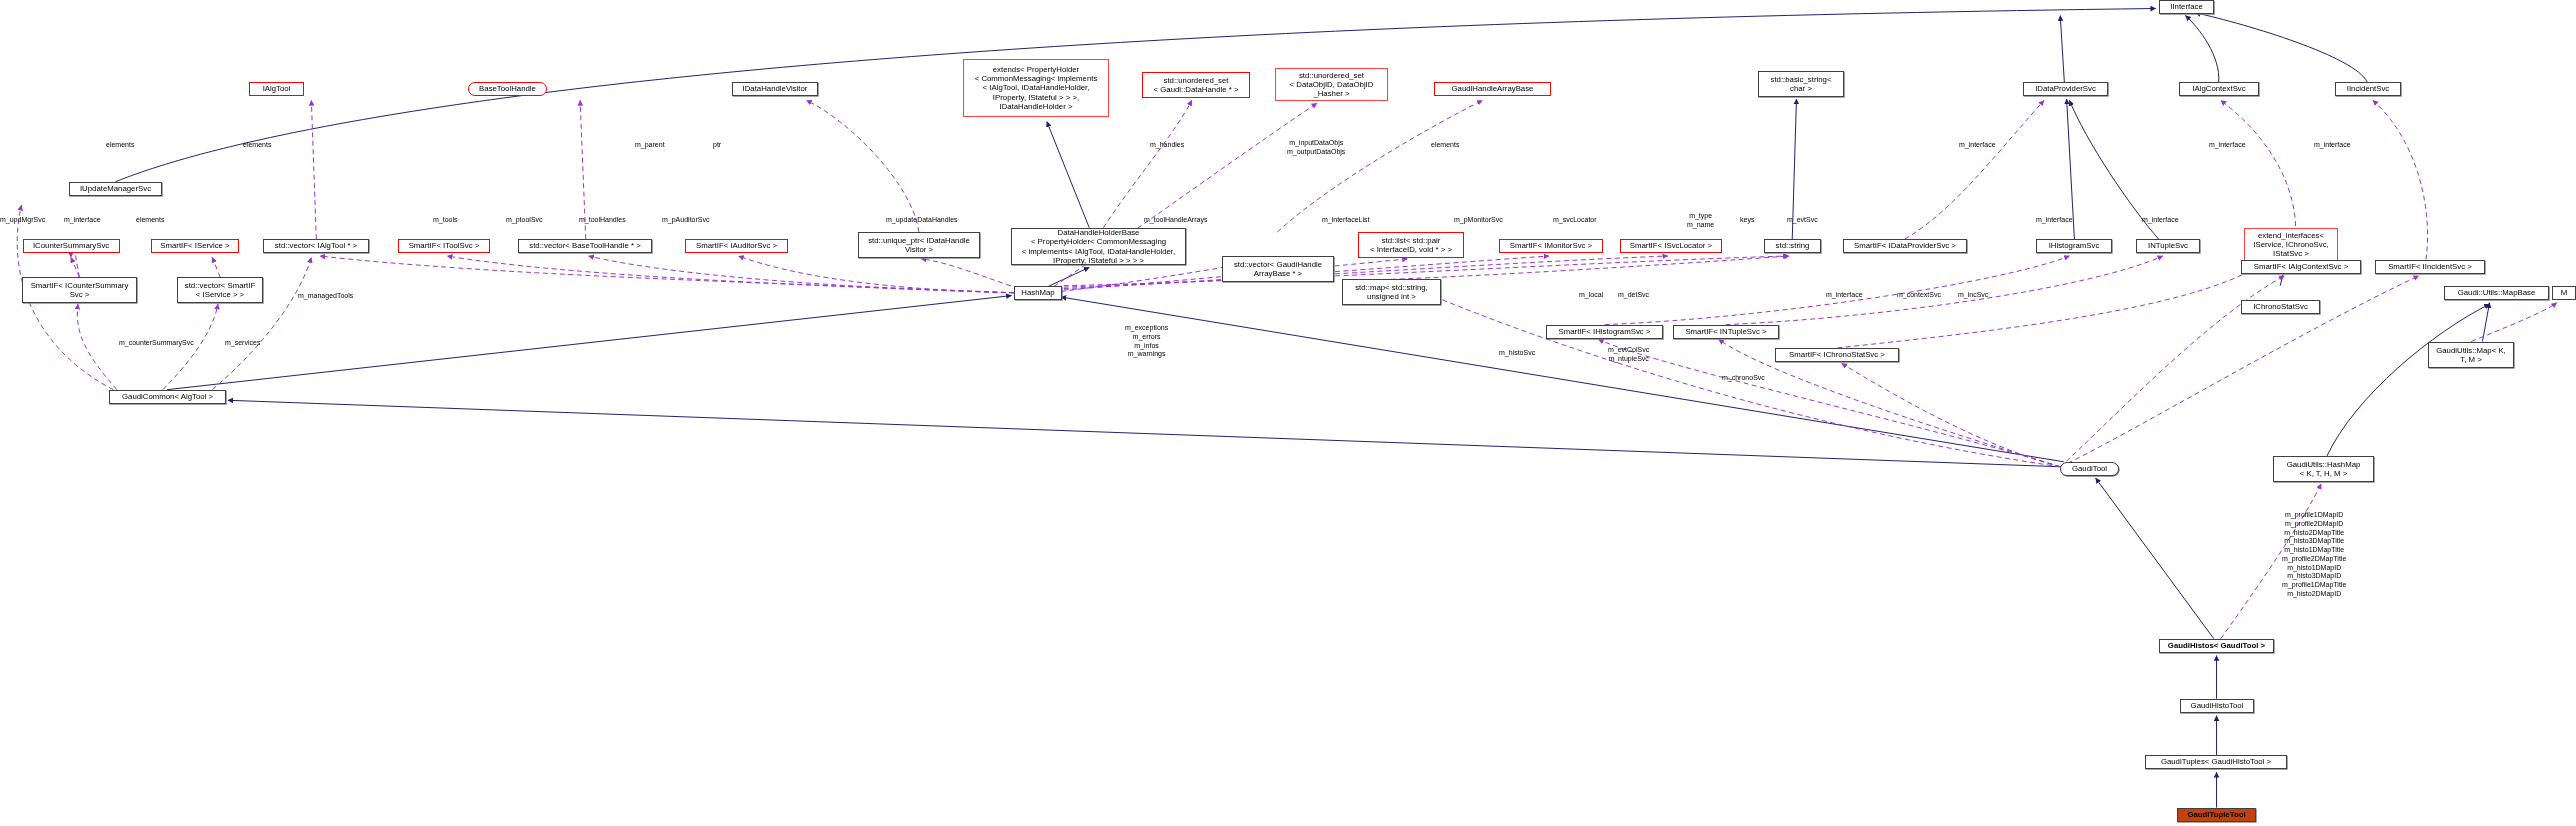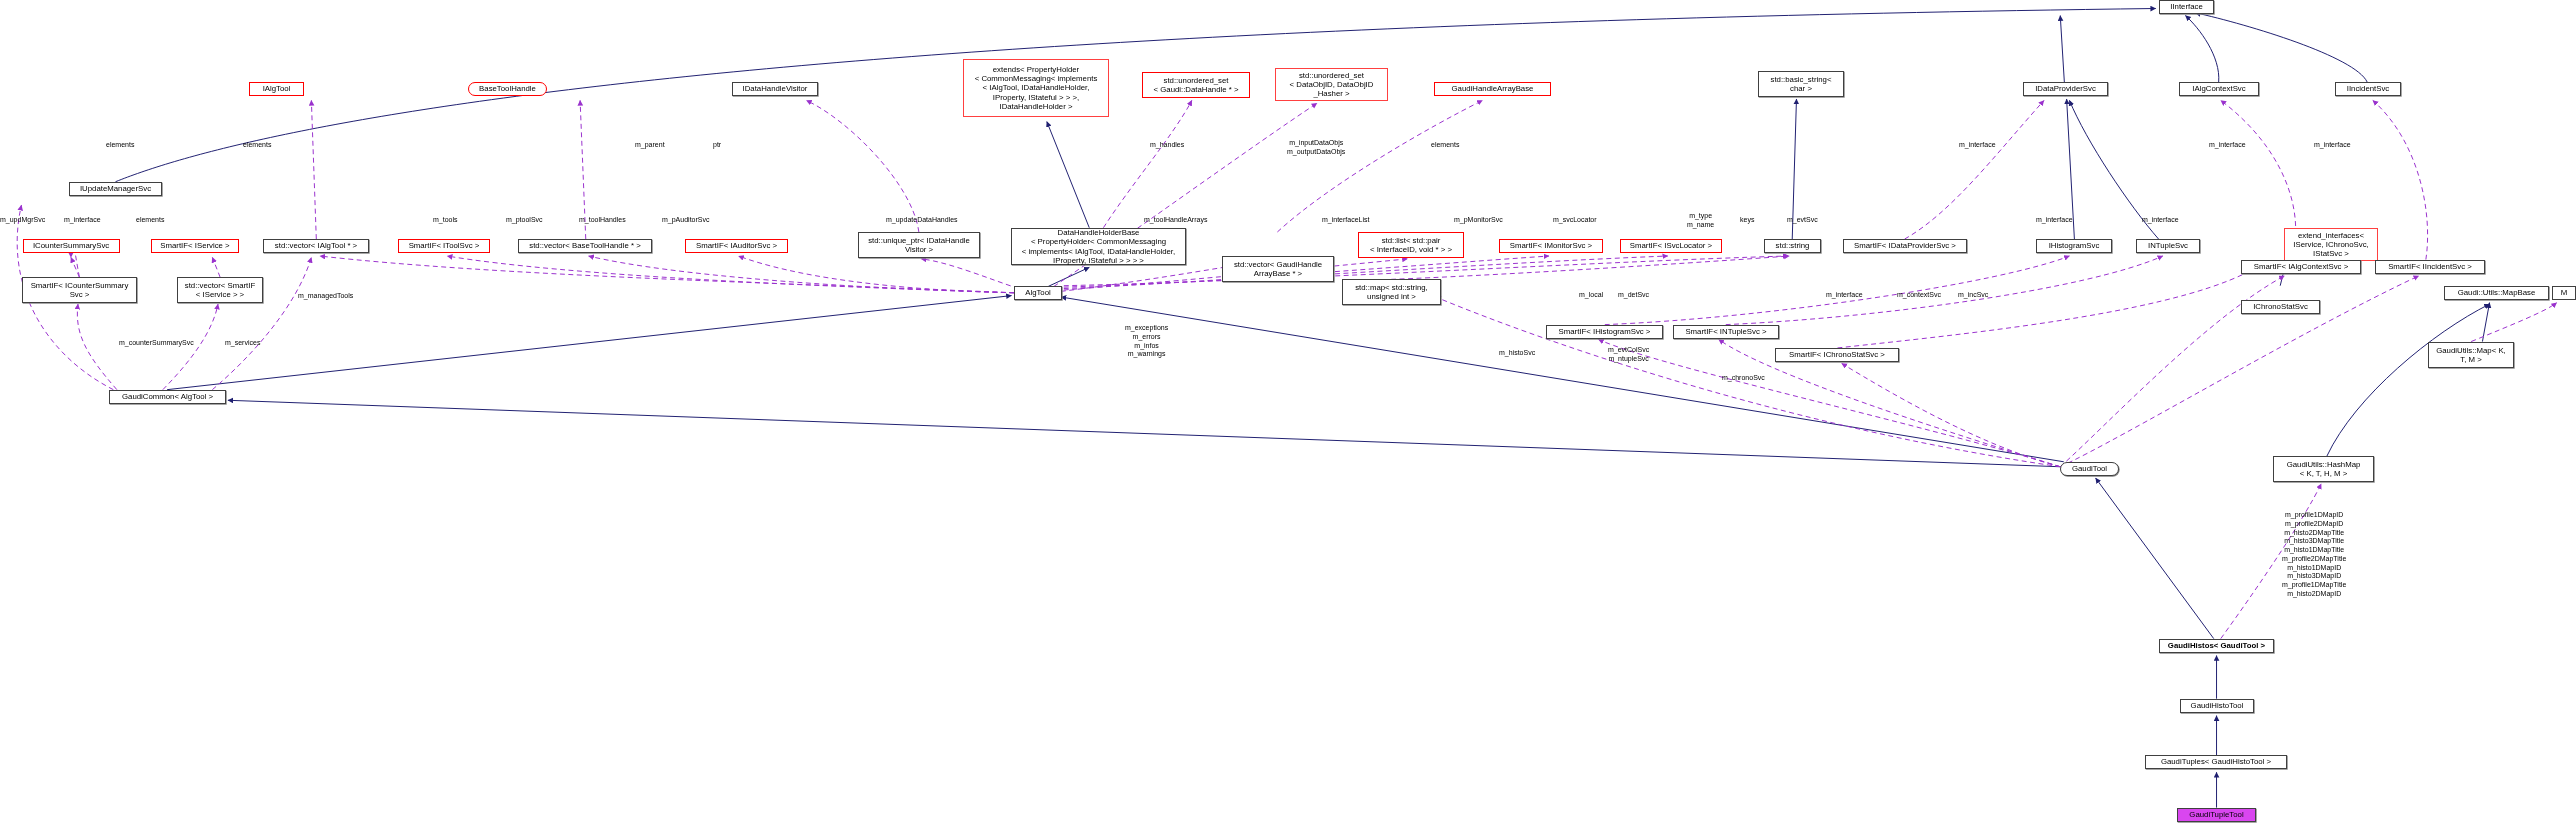--- a/index.html
+++ b/index.html
@@ -26,21 +26,21 @@
     white-space:pre;
     z-index:5;
   }
   
   .n-plain{ border:0.7px solid #404040; box-shadow:0.7px 0.7px 0 0 #808080; font-size:7.8px; padding:1.4px 3.5px;}
   
   .n-red{ border:0.7px solid #ff0000; font-size:7.8px; padding:1.4px 3.5px;}
   
   .n-red2{ border:1.4px solid #ff4040; font-size:7.8px; padding:1.4px 3.5px;}
   
-  .n-self{ border:0.7px solid #404040; background:#d946ef; box-shadow:0.7px 0.7px 0 0 #808080; font-size:7.8px; padding:1.4px 3.5px; font-weight:normal;}
+  .n-self{ border:0.7px solid #404040; background:#c2410c; box-shadow:0.7px 0.7px 0 0 #808080; font-size:7.8px; padding:1.4px 3.5px; font-weight:bold;}
   
   .n-thin{ border:0.7px solid #404040; font-size:7.8px; padding:1.4px 3.5px;}
 
   .edge-label{
     position:absolute;
     font-family:"Liberation Sans", sans-serif;
     font-size:7px;
     color:#000000;
     white-space:pre;
     text-align:center;
@@ -164,28 +164,28 @@
       <div class="node n-plain" style="left: 1222px; top: 232px; width: 112px; height: 25.5px; margin-top: 24px;">std::vector&lt; GaudiHandle
 ArrayBase * &gt;</div>
       <div class="node n-red" style="left: 1358px; top: 232px; width: 106px; height: 25.5px;">std::list&lt; std::pair
 &lt; InterfaceID, void * &gt; &gt;</div>
       <div class="node n-red" style="left: 1499px; top: 239px; width: 104px; height: 14px;">SmartIF&lt; IMonitorSvc &gt;</div>
       <div class="node n-red" style="left: 1620px; top: 239px; width: 102px; height: 14px;">SmartIF&lt; ISvcLocator &gt;</div>
       <div class="node n-plain" style="left: 1764px; top: 239px; width: 57px; height: 14px;">std::string</div>
       <div class="node n-plain" style="left: 1843px; top: 239px; width: 124px; height: 14px;">SmartIF&lt; IDataProviderSvc &gt;</div>
       <div class="node n-plain" style="left: 2036px; top: 239px; width: 76px; height: 14px;">IHistogramSvc</div>
       <div class="node n-plain" style="left: 2136px; top: 239px; width: 64px; height: 14px;">INTupleSvc</div>
-      <div class="node n-red2" style="left: 2244px; top: 228px; width: 94px; height: 33px; margin-left: 40px;">extend_interfaces&lt;
+      <div class="node n-red2" style="left: 2244px; top: 228px; width: 94px; height: 33px;">extend_interfaces&lt;
 IService, IChronoSvc,
 IStatSvc &gt;</div>
       <div class="node n-plain" style="left: 22px; top: 277px; width: 115px; height: 25.5px;">SmartIF&lt; ICounterSummary
 Svc &gt;</div>
       <div class="node n-plain" style="left: 177px; top: 277px; width: 86px; height: 25.5px;">std::vector&lt; SmartIF
 &lt; IService &gt; &gt;</div>
-      <div class="node n-plain" style="left: 1014px; top: 286px; width: 48px; height: 14px;">AlgTool</div>
+      <div class="node n-plain" style="left: 1014px; top: 286px; width: 48px; height: 14px;">HashMap</div>
       <div class="node n-plain" style="left: 1342px; top: 279px; width: 99px; height: 25.5px;">std::map&lt; std::string,
 unsigned int &gt;</div>
       <div class="node n-plain" style="left: 2241px; top: 300px; width: 79px; height: 14px;">IChronoStatSvc</div>
       <div class="node n-plain" style="left: 2241px; top: 260px; width: 120px; height: 14px;">SmartIF&lt; IAlgContextSvc &gt;</div>
       <div class="node n-plain" style="left: 2375px; top: 260px; width: 110px; height: 14px;">SmartIF&lt; IIncidentSvc &gt;</div>
       <div class="node n-plain" style="left: 2444px; top: 286px; width: 105px; height: 14px;">Gaudi::Utils::MapBase</div>
       <div class="node n-thin" style="left: 2552px; top: 286px; width: 24px; height: 14px;">M</div>
       <div class="node n-plain" style="left: 109px; top: 390px; width: 117px; height: 14px;">GaudiCommon&lt; AlgTool &gt;</div>
       <div class="node n-plain" style="left: 1546px; top: 325px; width: 117px; height: 14px;">SmartIF&lt; IHistogramSvc &gt;</div>
       <div class="node n-plain" style="left: 1673px; top: 325px; width: 106px; height: 14px;">SmartIF&lt; INTupleSvc &gt;</div>

